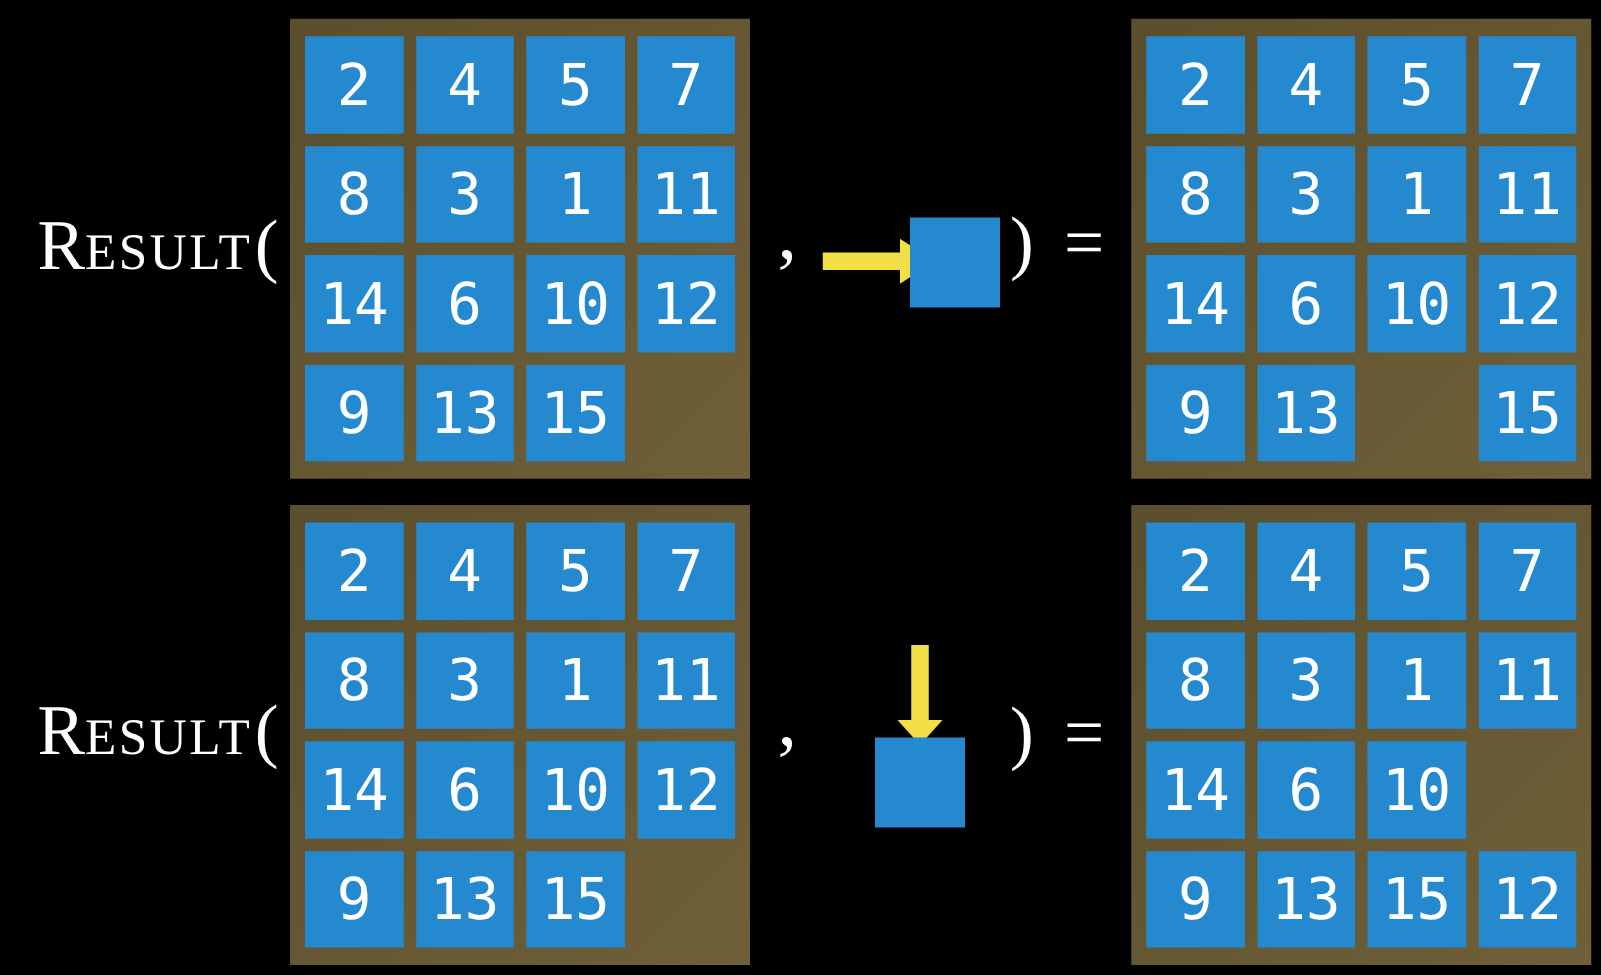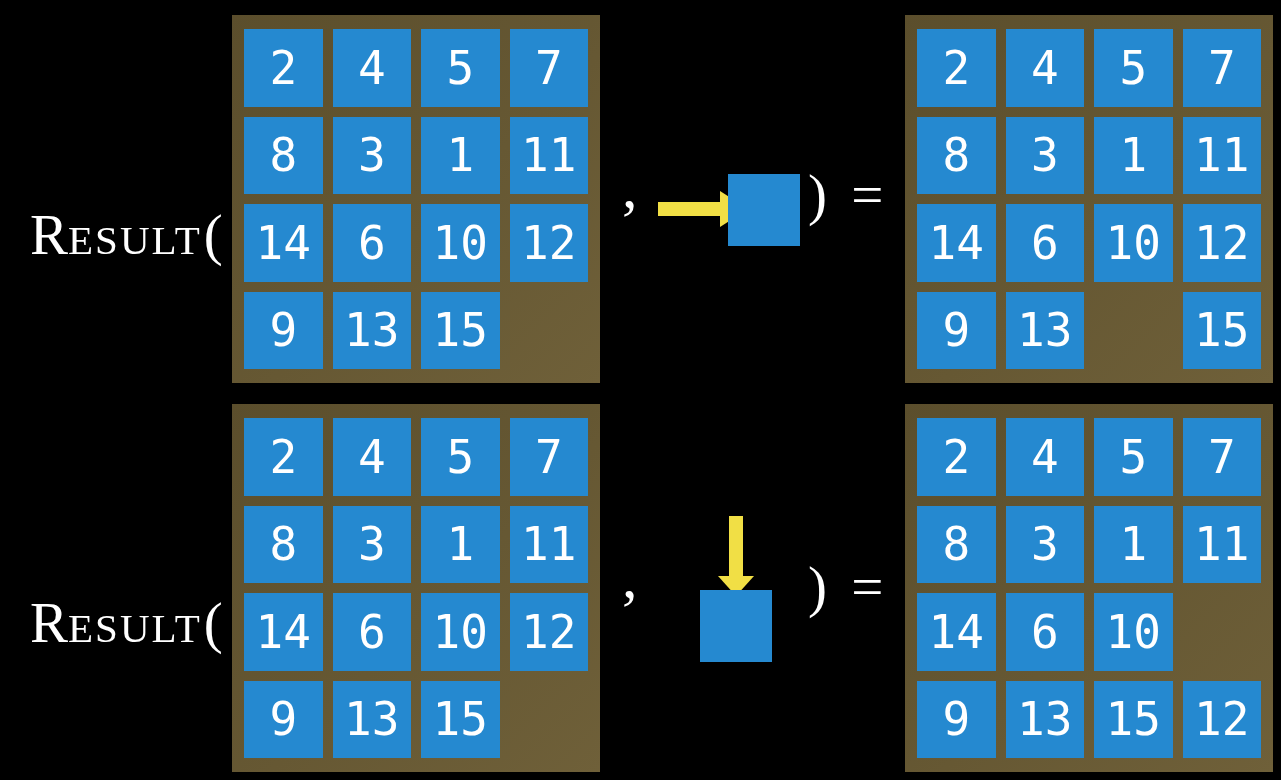--- a/index.html
+++ b/index.html
@@ -15,21 +15,20 @@
     overflow: hidden;
     font-family: "Liberation Serif", "DejaVu Serif", serif;
   }
   .abs { position: absolute; }
 
   
   .fn-label {
     color: var(--text, #fff);
     white-space: nowrap;
     line-height: 1;
-    margin-top: 38px;
   }
   .fn-initial { font-size: 57px; }
   .fn-rest    { font-size: 41px; letter-spacing: 2px; }
   .fn-paren   { font-size: 57px; margin-left: 2px; }
 
   .comma {
     color: var(--text, #fff);
     font-size: 62px;
     line-height: 1;
   }

